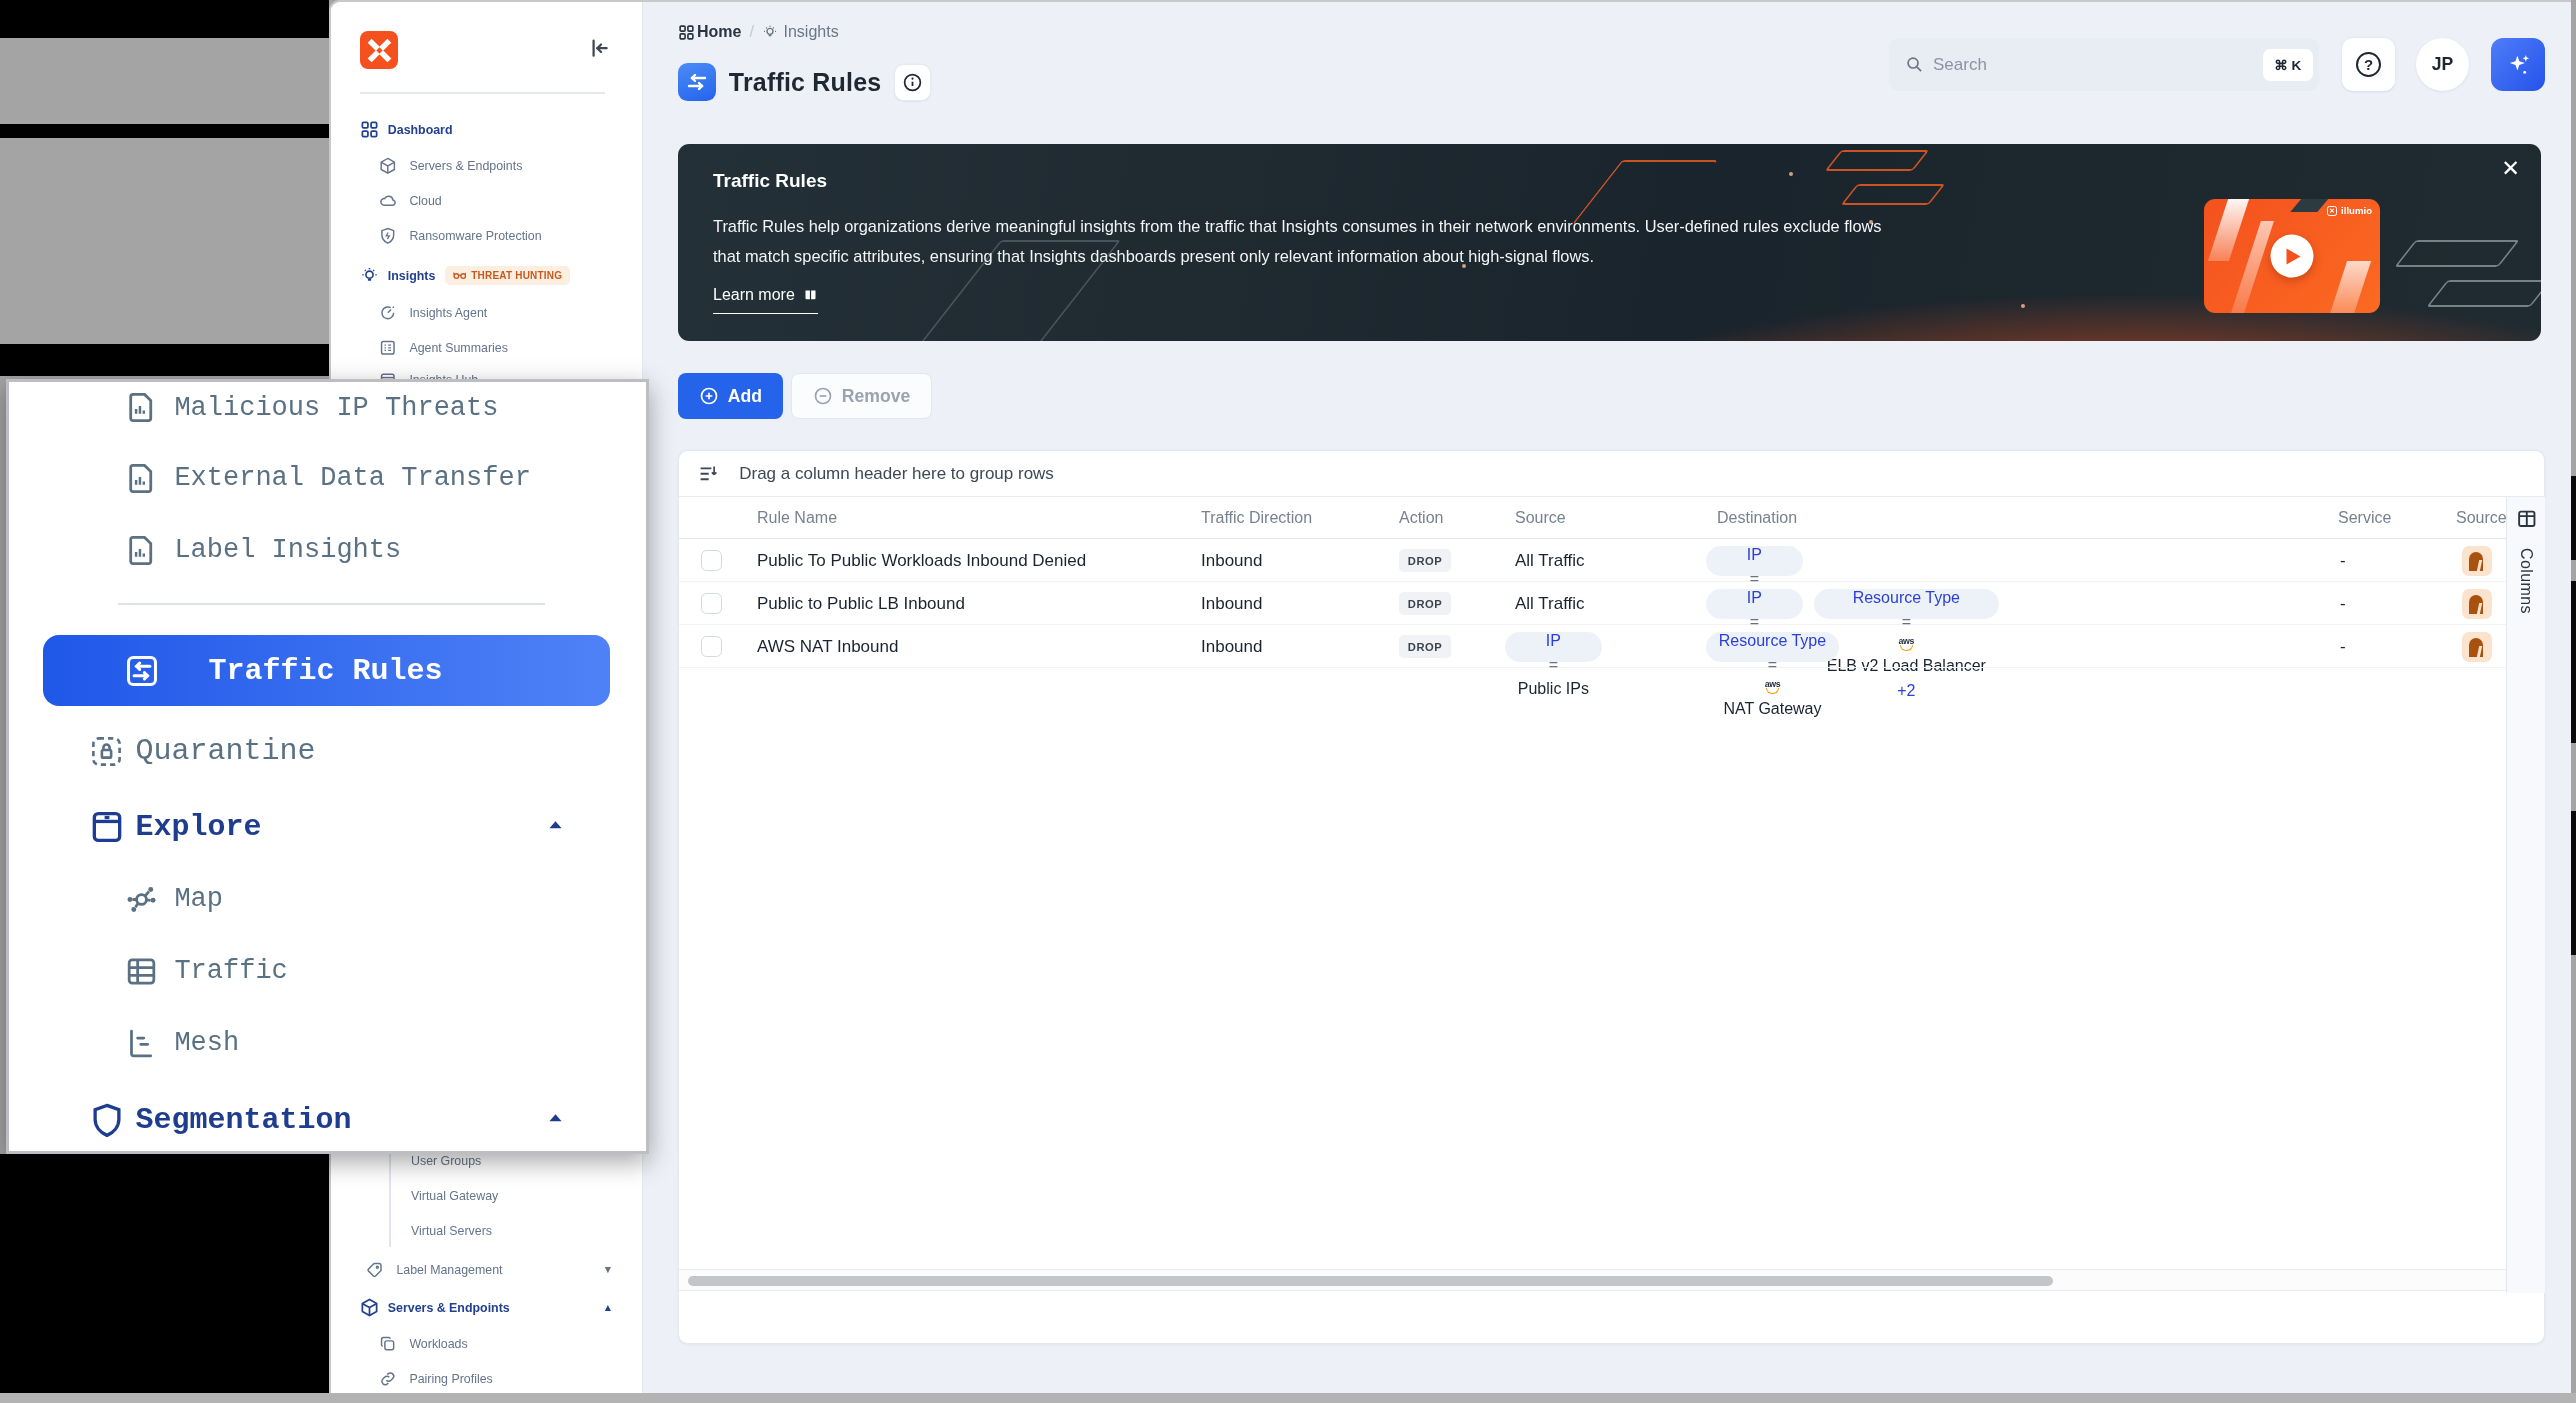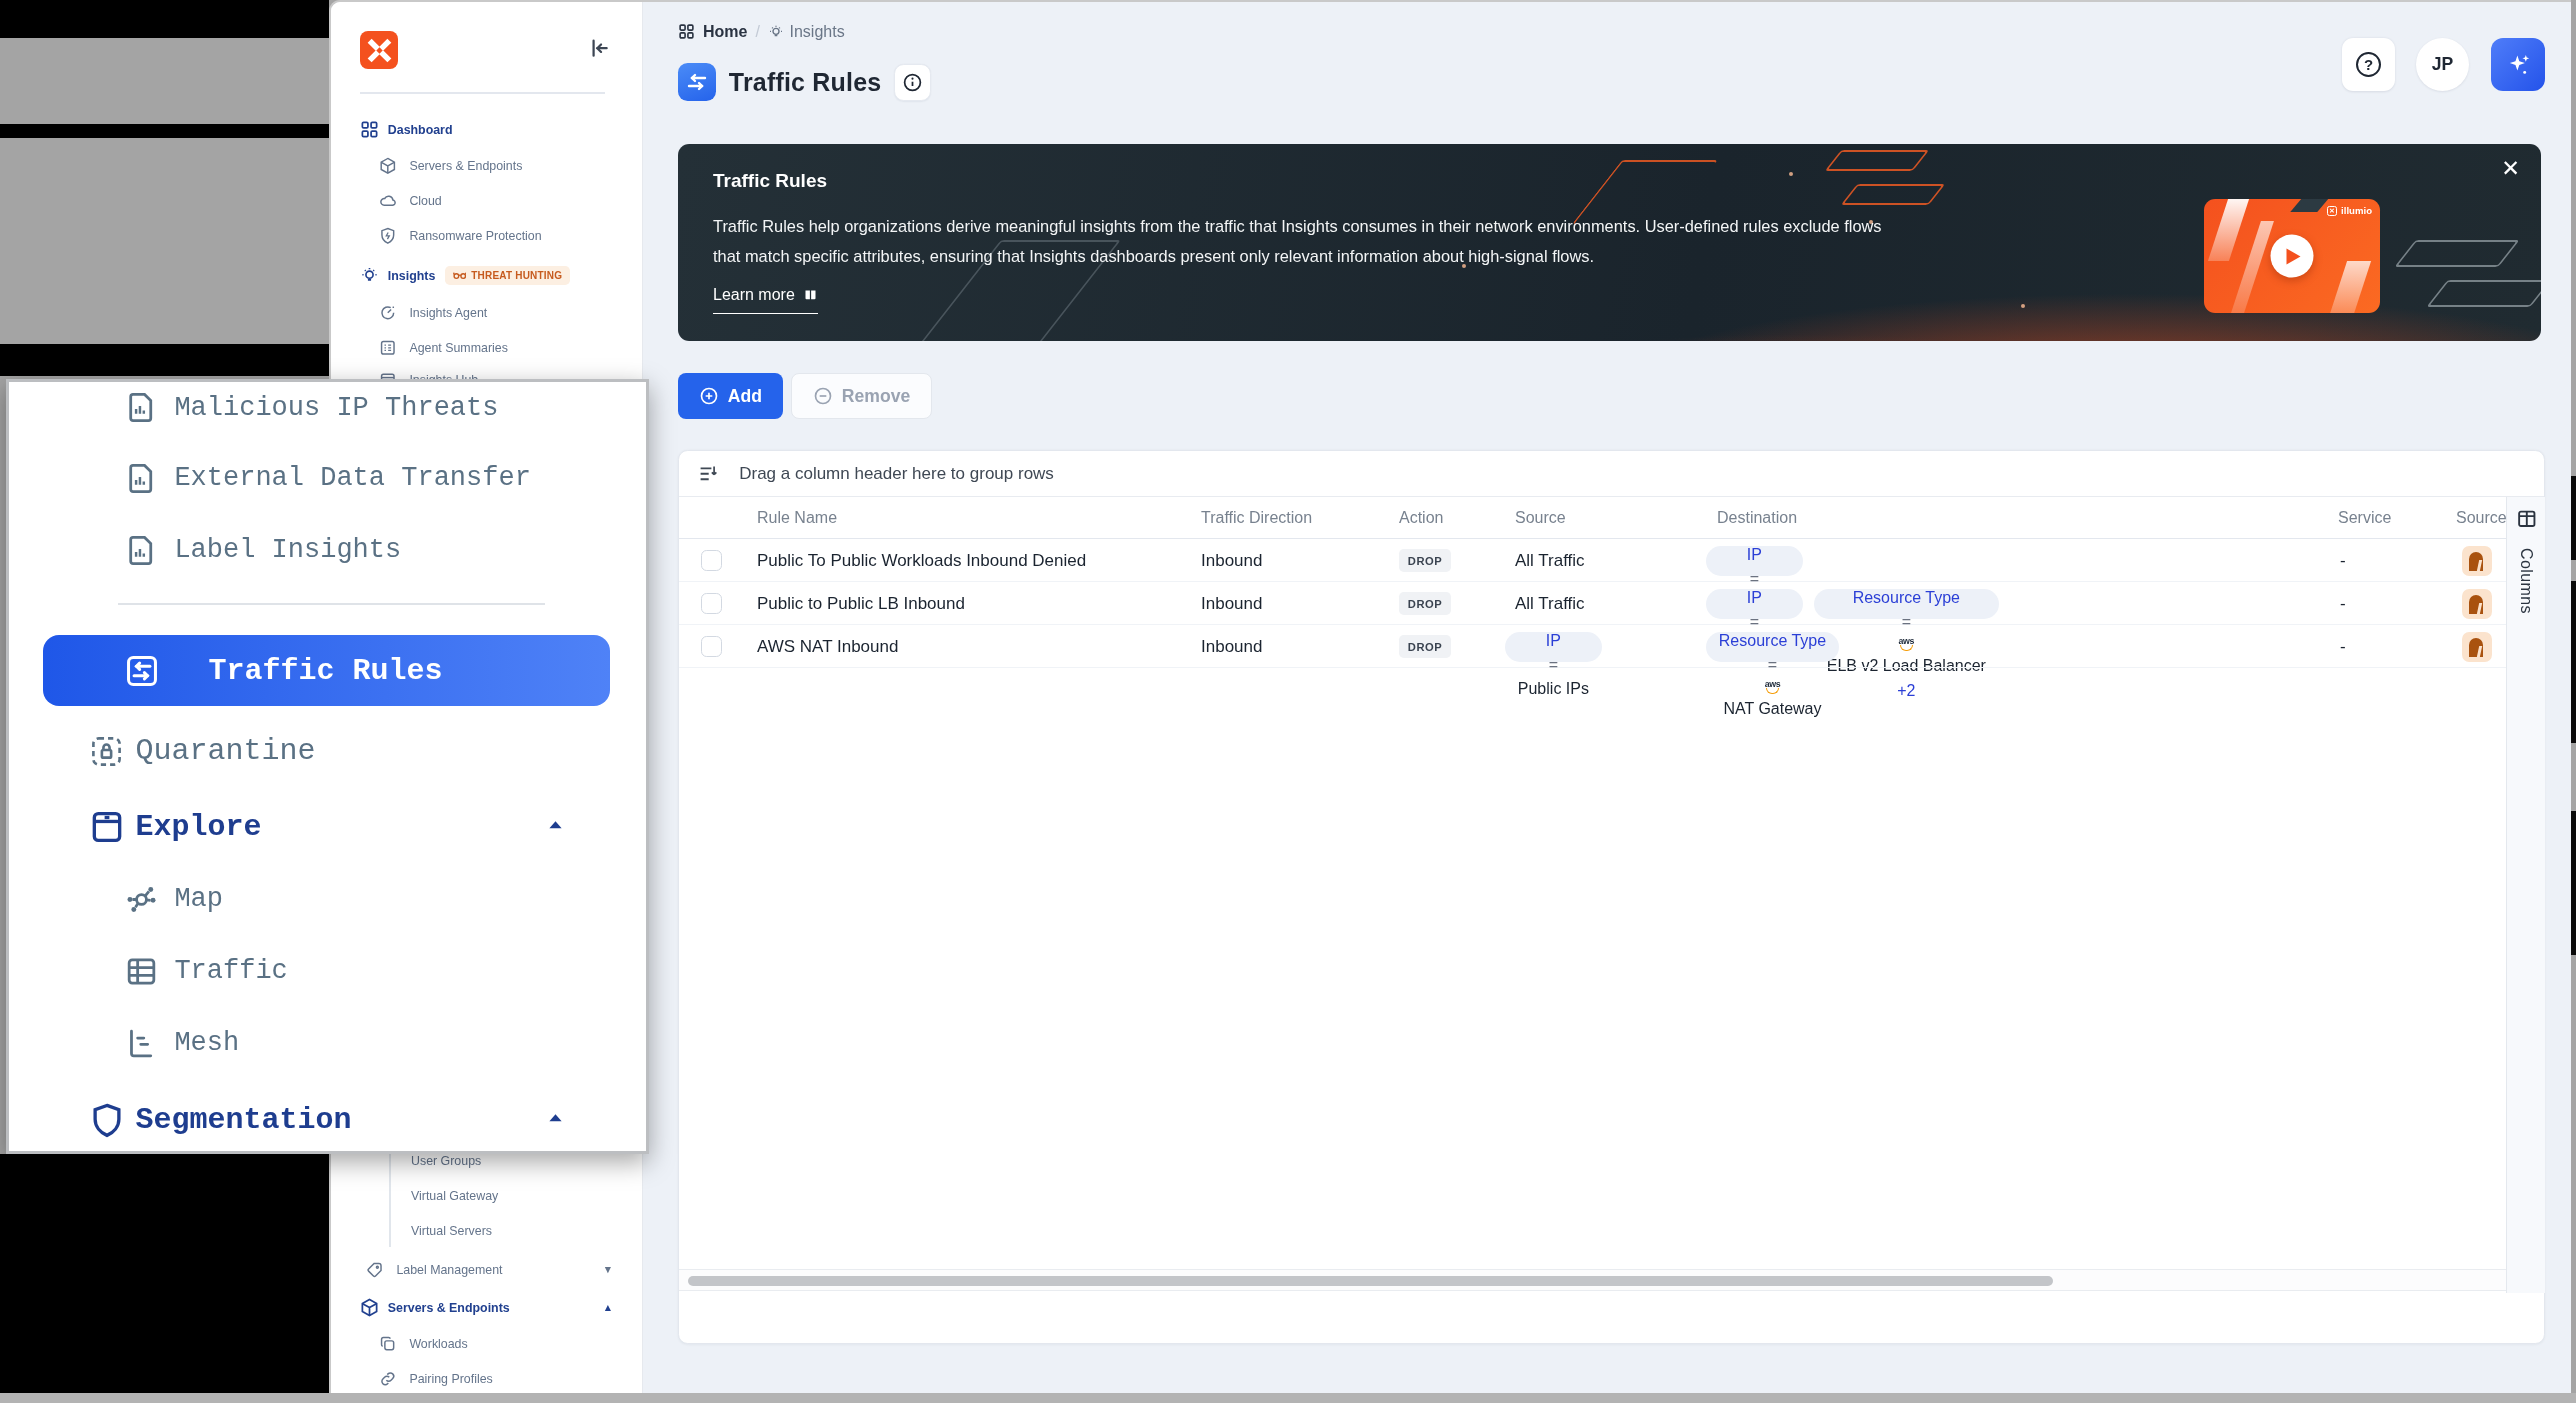--- a/index.html
+++ b/index.html
@@ -31,21 +31,21 @@
   .srow.plain { padding-left:80px; }
   .srow .chev { position:absolute; right:30px; font-size:10.4px; color:#64748b; }
   .srow.section .chev { color:#21408f; }
   .guide { position:absolute; left:58px; top:1151px; width:1.6px; height:94px; background:#e1e6ec; }
   .th-badge { margin-left:9.6px; display:inline-flex; align-items:center; gap:4.8px; background:#fcefe2; color:#c65a1e;
               font-size:10px; font-weight:700; padding:4px 8px; border-radius:4.8px; letter-spacing:0.2px; }
 
   
   #main { position:absolute; left:312px; top:0; width:1930px; height:1393px; }
   .breadcrumb { position:absolute; left:35px; top:21px; display:flex; align-items:center; gap:8px; font-size:16px; }
-  .bc-home { display:flex; gap:8px; color:#2a3342; font-weight:600; }
+  .bc-home { display:flex; align-items:center; gap:2px; color:#2a3342; font-weight:600; }
   .bc-sep { color:#c3cad5; }
   .bc-cur { display:flex; align-items:center; gap:5.6px; color:#6a7687; }
 
   .searchbar { position:absolute; left:1246px; top:36px; width:430px; height:53px; background:#e8ecf3; border-radius:9.6px;
                display:flex; align-items:center; padding:0 6.4px 0 16px; }
   .searchbar input { flex:1; border:none; outline:none; background:transparent; font-size:17px; color:#374151;
                      font-family:"Liberation Sans",sans-serif; margin-left:9.6px; }
   .searchbar input::placeholder { color:#8a94a6; }
   .kbd { background:#ffffff; border-radius:7.2px; padding:8px 11.2px; font-size:13.6px; font-weight:700; color:#1f2733; white-space:nowrap; }
   .iconbtn { position:absolute; top:36px; width:53px; height:53px; background:#ffffff; border-radius:11.2px;
@@ -338,20 +338,28 @@
         <span class="bc-sep">/</span>
         <span class="bc-cur">
           <svg width="16" height="16" viewBox="0 0 24 24" fill="none" stroke="#6a7687" stroke-width="2.1">
               <circle cx="12" cy="11" r="4.5"></circle>
               <path d="M10 17.5h4M12 2.5v1.5M4.5 11H3m18 0h-1.5M6.2 5.2l1 1m10.6-1-1 1"></path>
             </svg>
           <span>Insights</span>
         </span>
       </div>
 
+      <div class="searchbar">
+        <svg width="18.4" height="18.4" viewBox="0 0 24 24" fill="none" stroke="#6b7587" stroke-width="2.2">
+            <circle cx="10.5" cy="10.5" r="6.5"></circle>
+            <path d="M15.5 15.5 21 21"></path>
+          </svg>
+        <input type="text" placeholder="Search" style="">
+        <span class="kbd">⌘ K</span>
+      </div>
       <div class="iconbtn" style="left:1699px">
         <span class="circle-q">?</span>
       </div>
       <div class="avatar" style="left:1773px">
         <span>JP</span>
       </div>
       <div class="aibtn">
         <svg width="27" height="27" viewBox="0 0 24 24" fill="#fff">
             <path d="M11 4l1.7 5 5 1.7-5 1.7L11 17.4 9.3 12.4l-5-1.7 5-1.7z"></path>
             <path d="M18.5 3.5l.8 2.2 2.2.8-2.2.8-.8 2.2-.8-2.2-2.2-.8 2.2-.8z"></path>

